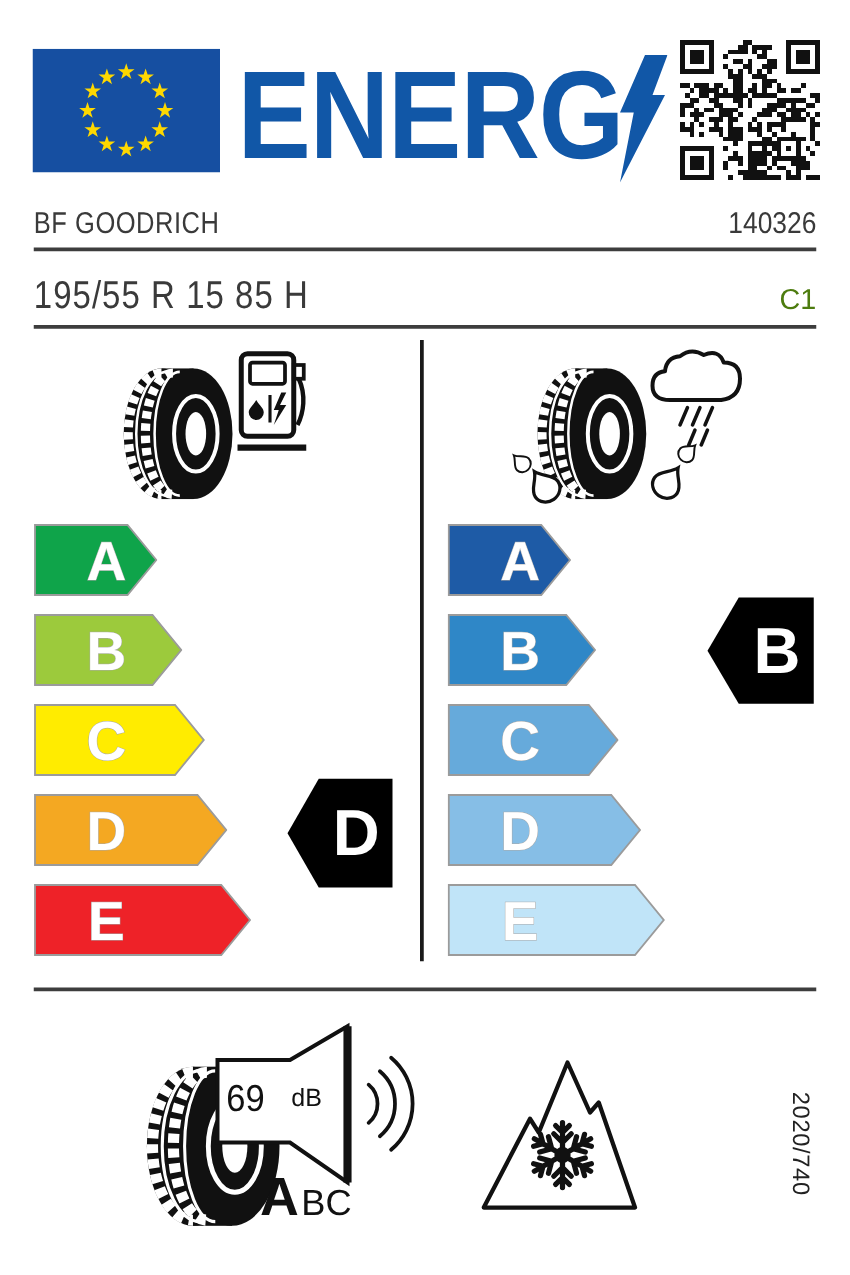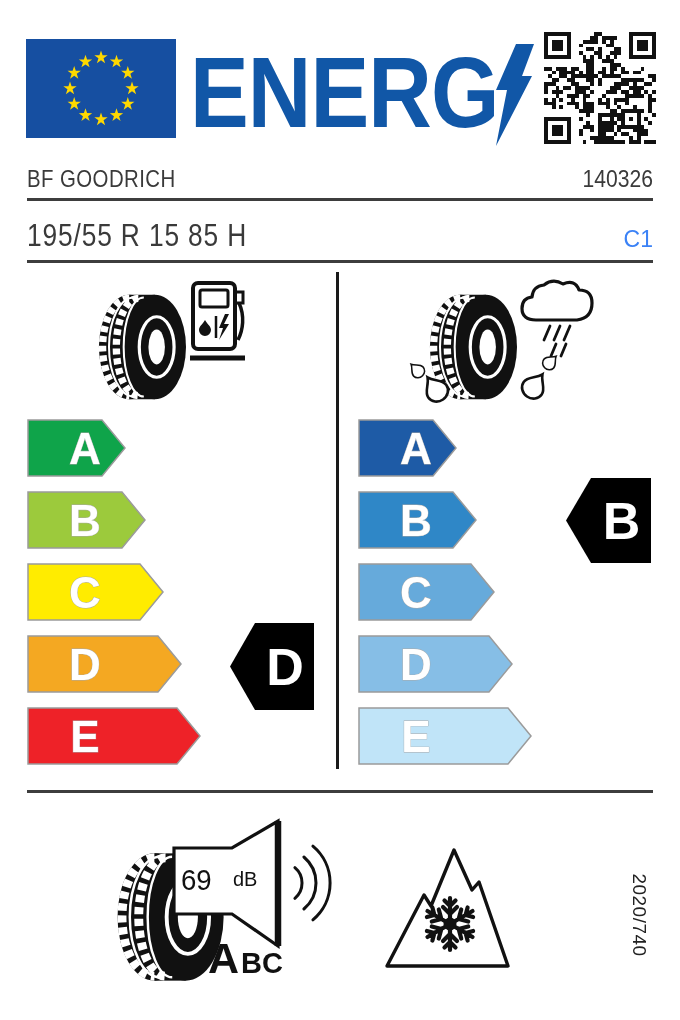--- a/index.html
+++ b/index.html
@@ -8,32 +8,32 @@
   .abs{position:absolute;}
   .rule{position:absolute;left:27px;width:626px;height:3px;background:#3d3d3d;}
   .cond{transform:scaleX(.85);transform-origin:0 50%;}
   .cond-r{transform:scaleX(.88);transform-origin:100% 50%;}
   .energ{position:absolute;left:190px;top:42px;height:100px;line-height:100px;
          font-size:100px;font-weight:bold;color:#1157a7;letter-spacing:-1px;
          transform:scaleX(.88);transform-origin:0 0;white-space:nowrap;}
   .brand{position:absolute;left:27px;top:165px;font-size:24px;color:#3a3a3a;letter-spacing:.5px;}
   .label-id{position:absolute;right:27px;top:165px;font-size:24px;color:#3a3a3a;}
   .tire-size{position:absolute;left:27px;top:218px;font-size:31px;color:#3a3a3a;letter-spacing:1px;}
-  .tire-class{position:absolute;right:27px;top:226px;font-size:23px;color:#3b82f6;text-align:right;}
+  .tire-class{position:absolute;right:27px;top:226px;font-size:23px;color:#4d7c0f;text-align:right;}
   .divider{position:absolute;left:336px;top:272px;width:3px;height:497px;background:#1a1a1a;}
   .arrows{position:absolute;top:419px;}
   .arrows .arrow{position:absolute;left:0;height:58px;}
   .pointer{position:absolute;}
   .pointer .ltr{position:absolute;left:26px;right:0;top:0;bottom:0;display:flex;
                 align-items:center;justify-content:center;color:#fff;font-size:52px;font-weight:bold;}
   .noise-val{position:absolute;left:181px;top:863px;font-size:30px;color:#111;transform:scaleX(.92);transform-origin:0 50%;}
   .noise-unit{position:absolute;left:233px;top:868px;font-size:20px;color:#111;}
   .abc{position:absolute;left:208px;top:934px;display:flex;align-items:baseline;color:#111;}
   .abc .big{font-size:43px;font-weight:bold;}
-  .abc .small{font-size:29px;margin-left:2px;font-weight:bold;}
+  .abc .small{font-size:29px;margin-left:2px;}
   .reg{position:absolute;left:574px;top:903px;width:128px;height:24px;text-align:center;
        font-size:19px;color:#222;letter-spacing:.5px;transform:rotate(90deg);}
   svg text{font-family:"Liberation Sans",sans-serif;}
 </style>
 </head>
 <body>
 
 <svg width="0" height="0" style="position:absolute">
   <defs>
     <g id="tire-shape">

